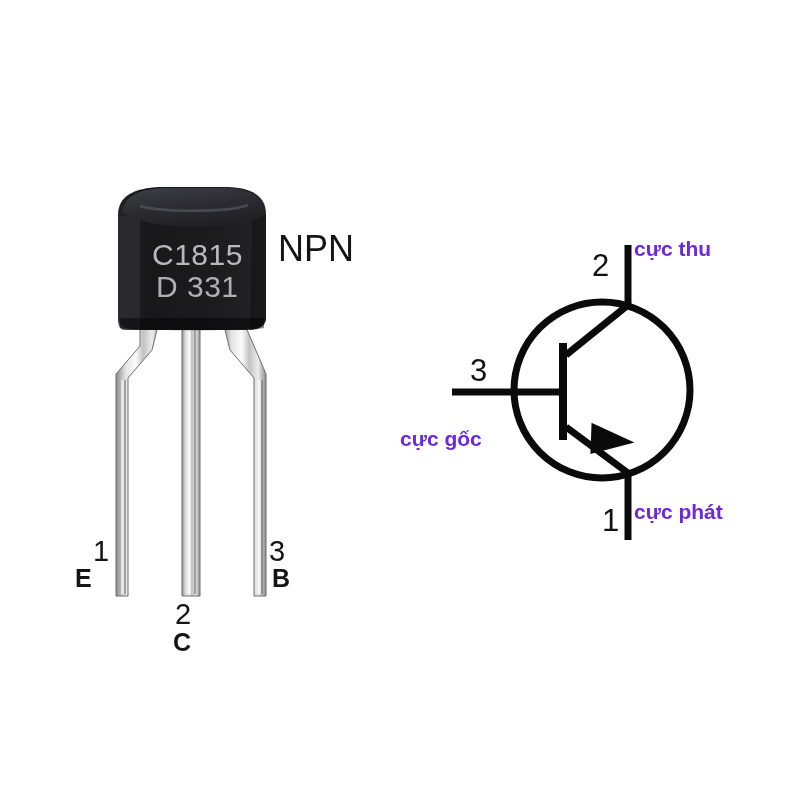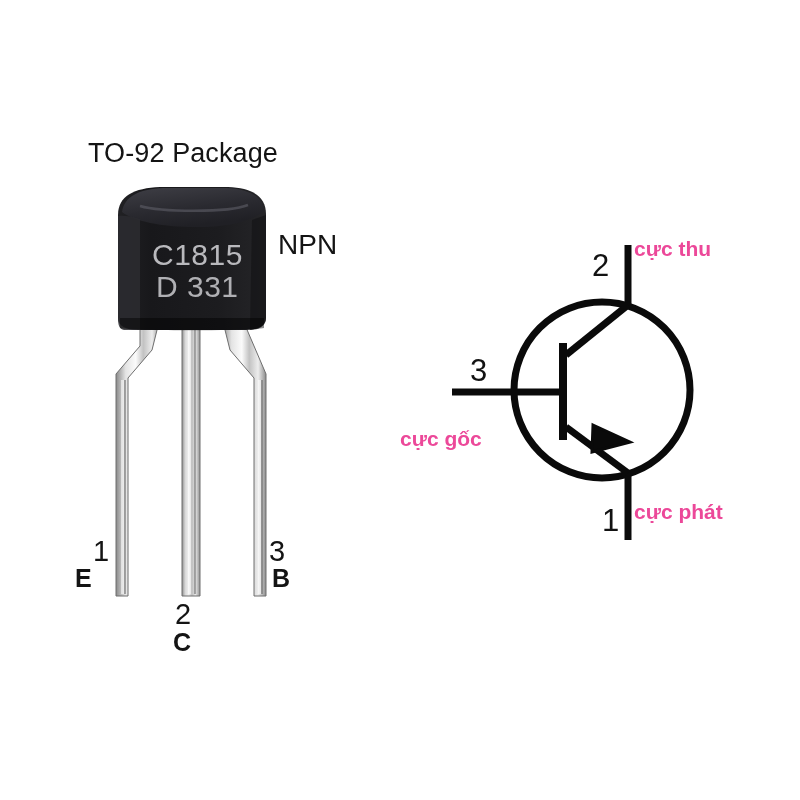--- a/index.html
+++ b/index.html
@@ -34,21 +34,21 @@
   }
   .lbl-package {
     left: 88px;
     top: 140px;
     font-size: 27px;
     letter-spacing: 0.1px;
   }
   .lbl-npn {
     left: 278px;
     top: 231px;
-    font-size: 28px;
+    font-size: 36px;
   }
   .pin-num {
     font-size: 29px;
     font-weight: 400;
   }
   .pin-letter {
     font-size: 25px;
     font-weight: 700;
   }
   .lbl-pin1-num { left: 93px;  top: 537px; }
@@ -61,21 +61,21 @@
   .term-num {
     position: absolute;
     font-size: 31px;
     color: #121212;
     line-height: 1;
   }
   .term-name {
     position: absolute;
     font-size: 21px;
     font-weight: 700;
-    color: #ec4899;
+    color: #6d28d9;
     line-height: 1;
     white-space: nowrap;
   }
   .lbl-t2-num  { left: 592px; top: 250px; }
   .lbl-t2-name { left: 634px; top: 238px; }
   .lbl-t3-num  { left: 470px; top: 355px; }
   .lbl-t3-name { left: 400px; top: 408px; margin-top: 20px; }
   .lbl-t1-num  { left: 602px; top: 505px; }
   .lbl-t1-name { left: 634px; top: 501px; }
 
@@ -164,21 +164,20 @@
 
       <path d="M 252 220 L 266 215 L 266 318 C 266 326, 259 330, 250 330 Z" fill="#101012" opacity="0.55"></path>
 
       <path d="M 120 318 L 264 318 L 264 328 C 256 331, 130 331, 120 328 Z" fill="#000000" opacity="0.45"></path>
 
       <text x="152" y="265" font-family="Liberation Sans, sans-serif" font-size="30" fill="#b9b9bd" letter-spacing="0.5">C1815</text>
       <text x="156" y="297" font-family="Liberation Sans, sans-serif" font-size="30" fill="#b0b0b4" letter-spacing="0.5">D 331</text>
     </g>
   </svg>
 
-  <div class="lbl lbl-package">TO-92 Package</div>
   <div class="lbl lbl-npn">NPN</div>
 
   <div class="lbl pin-num lbl-pin1-num">1</div>
   <div class="lbl pin-letter lbl-pin1-let">E</div>
 
   <div class="lbl pin-num lbl-pin2-num">2</div>
   <div class="lbl pin-letter lbl-pin2-let">C</div>
 
   <div class="lbl pin-num lbl-pin3-num">3</div>
   <div class="lbl pin-letter lbl-pin3-let">B</div>

